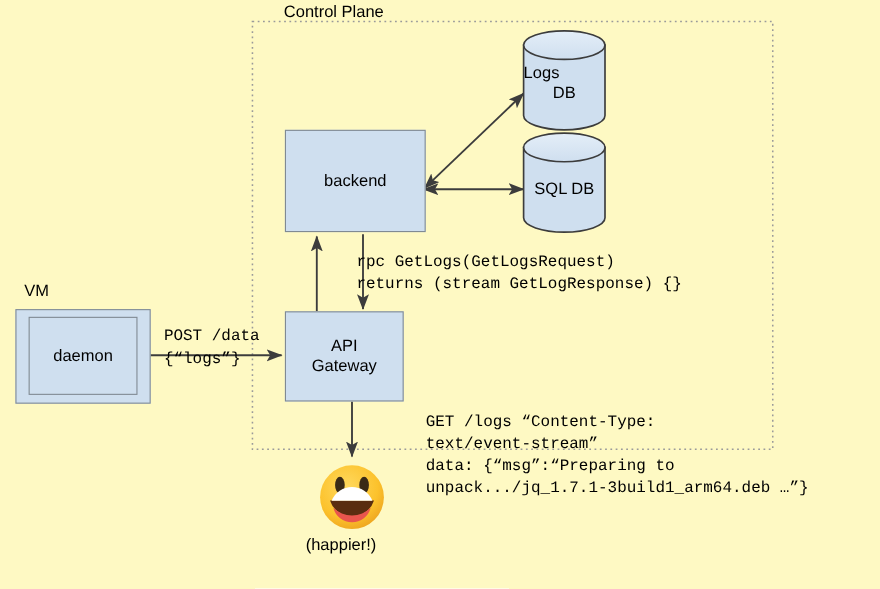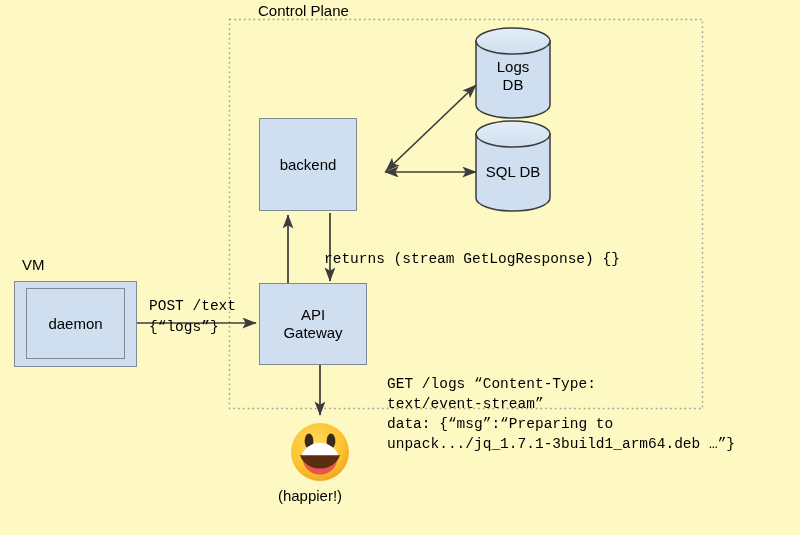--- a/index.html
+++ b/index.html
@@ -128,37 +128,38 @@
 
   <div class="txt plain-label" style="left:22px; top:256px;">VM</div>
 
   <div style="position:absolute; left:14px; top:281px; width:123px; height:86px;
               box-sizing:border-box; background:#cfdfef; border:1.6px solid #808a93;"></div>
 
   <div class="boxnode" style="left:26px; top:288px; width:99px; height:71px;">
     <span>daemon</span>
   </div>
 
-  <div class="boxnode" style="left:259px; top:118px; width:98px; height:93px;">
+  <div class="boxnode" style="left:259px; top:118px; width:128px; height:93px;">
     <span>backend</span>
   </div>
 
   <div class="boxnode" style="left:259px; top:283px; width:108px; height:82px; flex-direction:column;">
     <span>API</span>
     <span>Gateway</span>
   </div>
 
-  <div class="txt sans" style="left:476px; top:58px; width:74px; text-align:center; font-size:15px;">Logs</div>
+  <div class="txt sans" style="left:476px; top:58px; width:74px; font-size:15px;">Logs</div>
   <div class="txt sans" style="left:476px; top:76px; width:74px; text-align:center; font-size:15px;">DB</div>
 
   <div class="txt sans" style="left:470px; top:163px; width:86px; text-align:center; font-size:15px;">SQL DB</div>
 
-  <div class="txt edge-label" style="left:149px; top:297px;">POST /text</div>
+  <div class="txt edge-label" style="left:149px; top:297px;">POST /data</div>
   <div class="txt edge-label" style="left:149px; top:318px;">{“logs”}</div>
 
+  <div class="txt edge-label" style="left:324px; top:230px;">rpc GetLogs(GetLogsRequest)</div>
   <div class="txt edge-label" style="left:387px; top:375px;">GET /logs “Content-Type:</div>
 
   <div class="txt edge-label" style="left:324px; top:250px;">returns (stream GetLogResponse) {}</div>
   <div class="txt edge-label" style="left:387px; top:395px;">text/event-stream”</div>
   <div class="txt edge-label" style="left:387px; top:415px;">data: {“msg”:“Preparing to</div>
   <div class="txt edge-label" style="left:387px; top:435px;">unpack.../jq_1.7.1-3build1_arm64.deb …”}</div>
 
   <div class="txt caption" style="left:250px; top:487px; width:120px;">(happier!)</div>
 
 </div>

